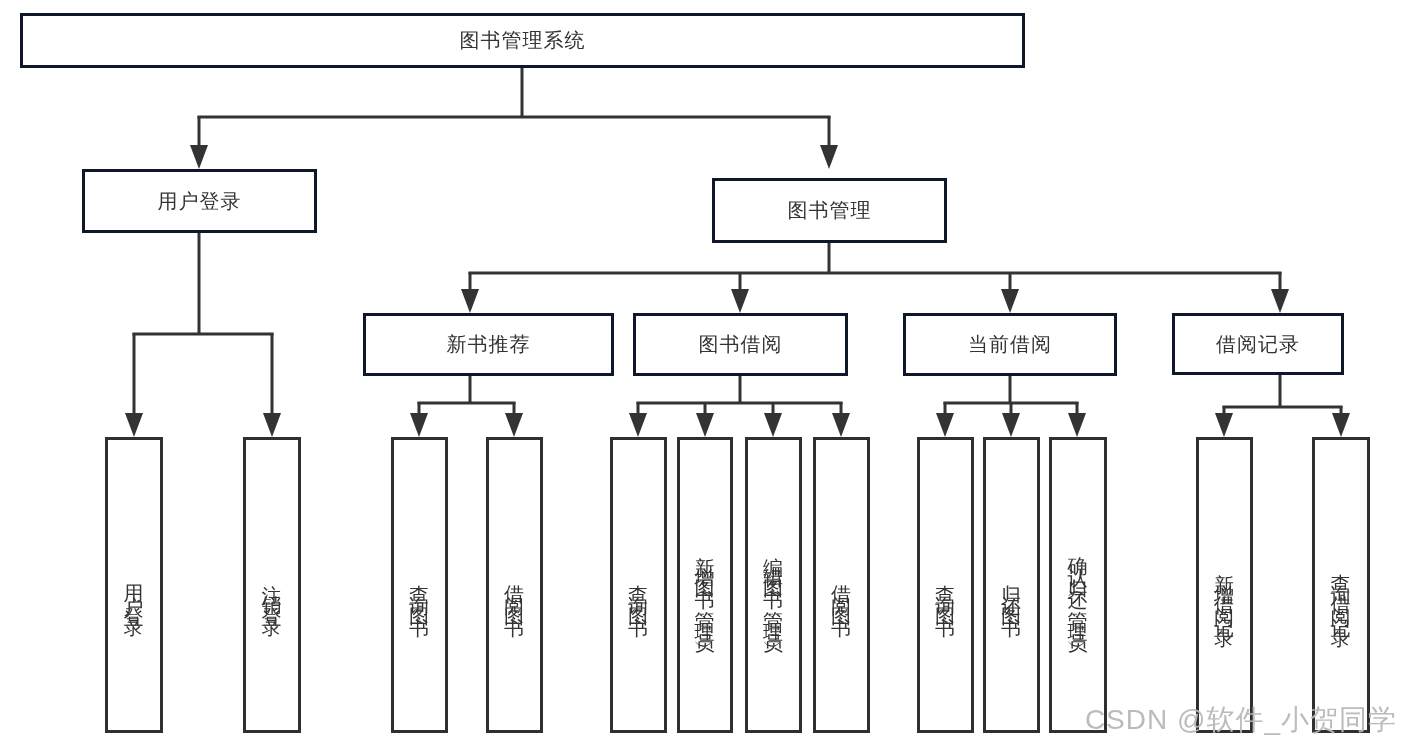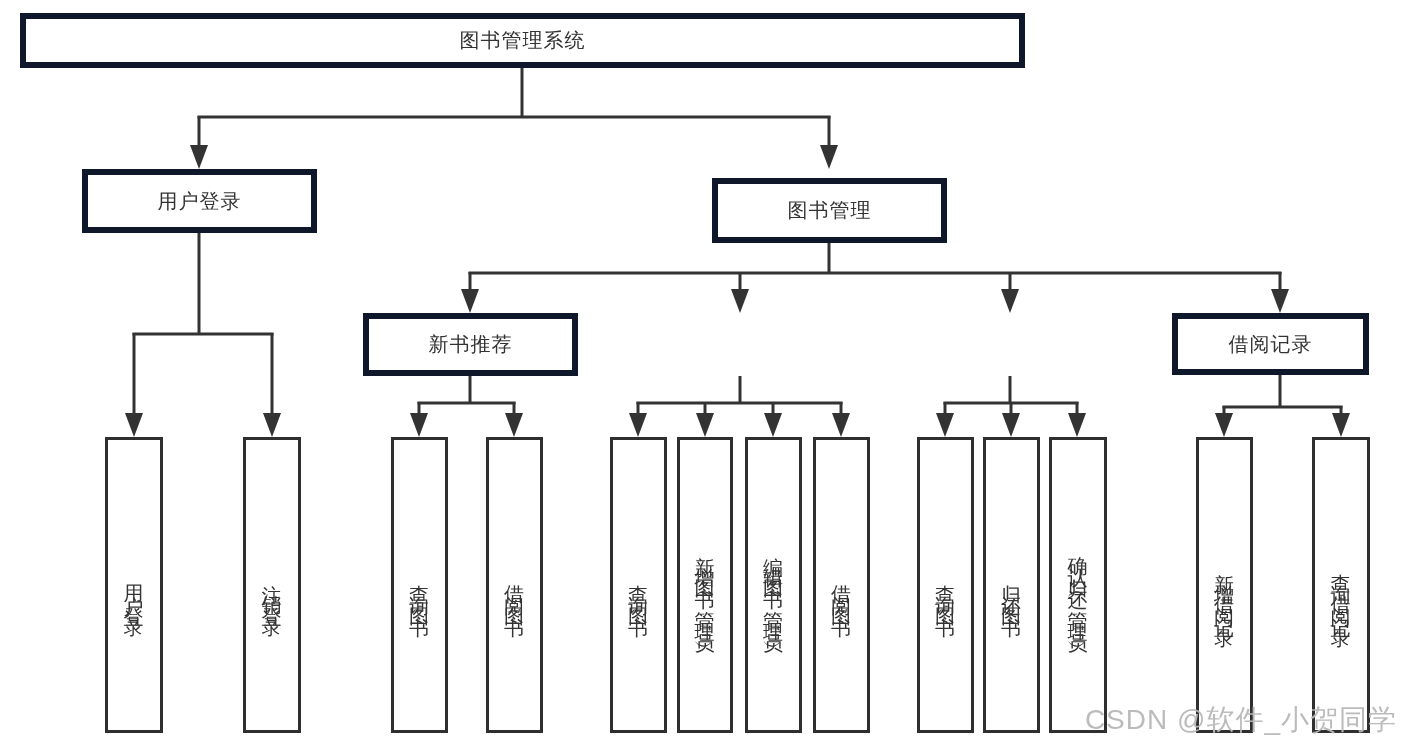--- a/index.html
+++ b/index.html
@@ -14,21 +14,21 @@
   }
   .connectors {
     position: absolute;
     left: 0; top: 0;
     width: 1405px; height: 747px;
     pointer-events: none;
   }
   .node {
     position: absolute;
     background: #ffffff;
-    border: 6px solid #0f172a;
+    border: 3px solid #0f172a;
     display: flex;
     align-items: center;
     justify-content: center;
     color: #333333;
     font-size: 20px;
     letter-spacing: 1px;
     text-align: center;
   }
   .leaf {
     position: absolute;
@@ -136,24 +136,30 @@
     <span>图书管理系统</span>
   </div>
 
   <div class="node" style="left:82px; top:169px; width:235px; height:64px;">
     <span>用户登录</span>
   </div>
   <div class="node" style="left:712px; top:178px; width:235px; height:65px;">
     <span>图书管理</span>
   </div>
 
-  <div class="node" style="left:363px; top:313px; width:215px; height:63px;">
+  <div class="node" style="left:363px; top:313px; width:251px; height:63px;">
     <span>新书推荐</span>
   </div>
-  <div class="node" style="left:1172px; top:313px; width:197px; height:62px;justify-content:center;">
+  <div class="node" style="left:633px; top:313px; width:215px; height:63px;">
+    <span>图书借阅</span>
+  </div>
+  <div class="node" style="left:903px; top:313px; width:214px; height:63px;">
+    <span>当前借阅</span>
+  </div>
+  <div class="node" style="left:1172px; top:313px; width:172px; height:62px;justify-content:center;">
     <span>借阅记录</span>
   </div>
 
   <div class="leaf" style="left:105px; width:58px;">
     <span class="v-text">用户登录</span>
   </div>
   <div class="leaf" style="left:243px; width:58px;">
     <span class="v-text">注销登录</span>
   </div>
 

